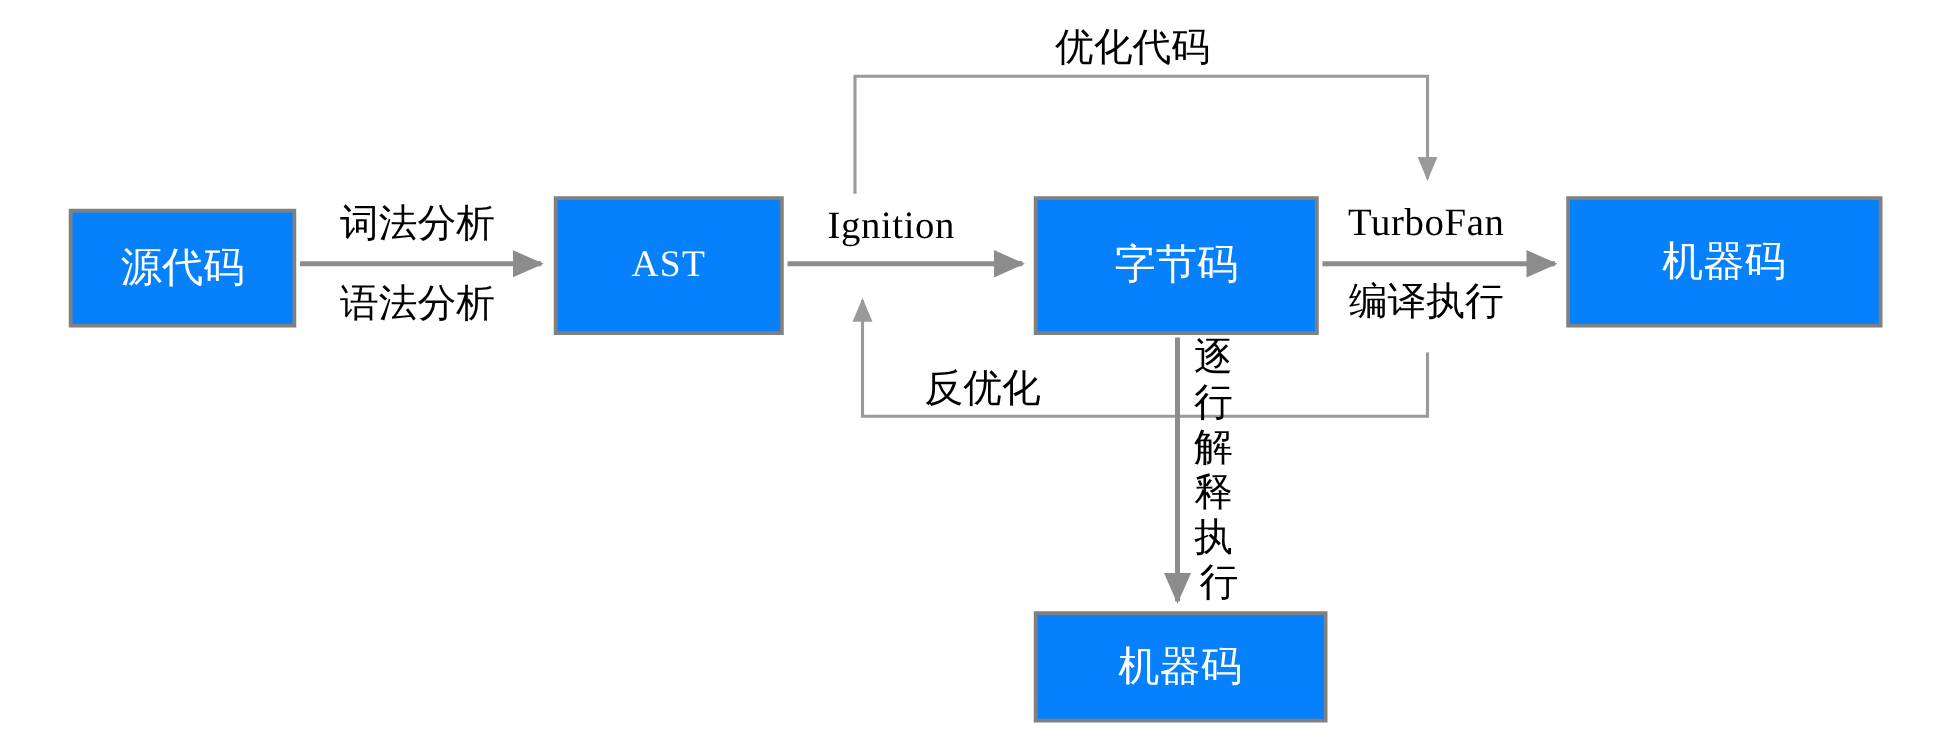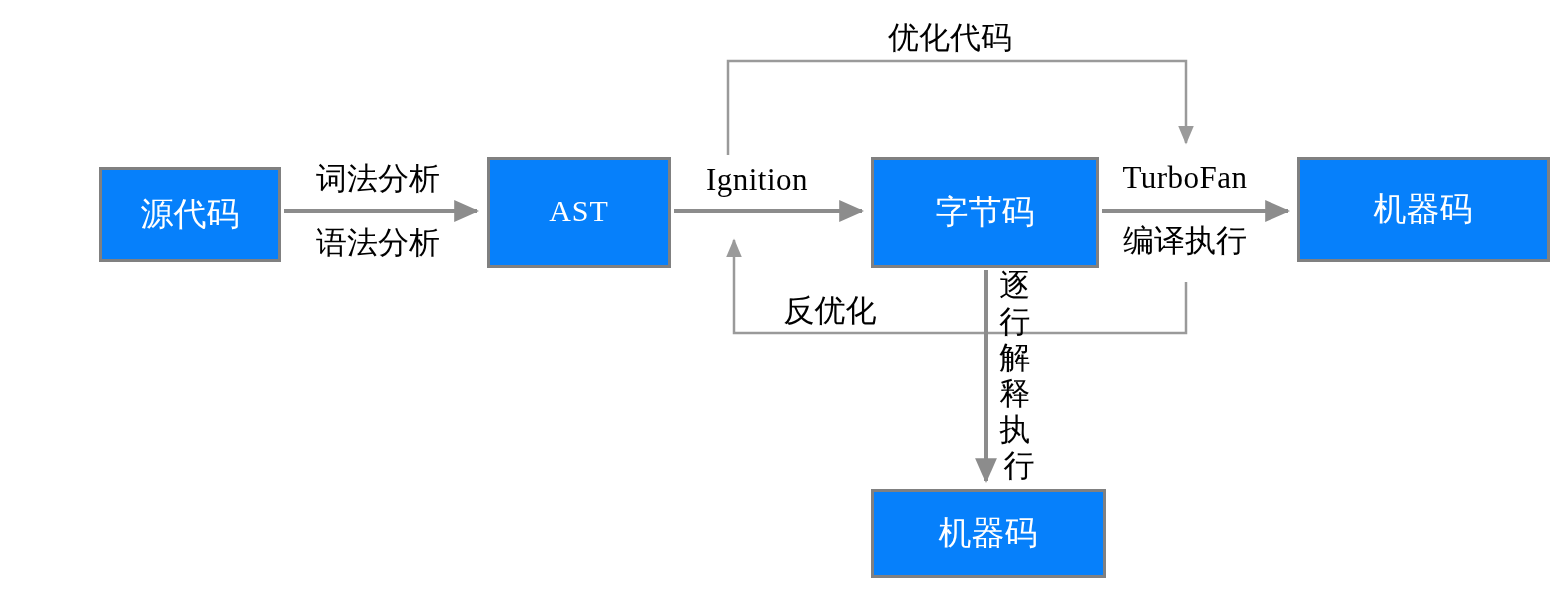--- a/index.html
+++ b/index.html
@@ -10,21 +10,20 @@
   body {
     width: 1565px;
     height: 596px;
     font-family: "Liberation Sans", sans-serif;
     overflow: hidden;
   }
   #diagram-root {
     position: relative;
     width: 1298px;
     height: 596px;
-    padding-left: 44px;
   }
   svg#flow-svg {
     display: block;
     width: 1565px;
     height: 596px;
   }
   .node-rect {
     stroke-width: 3px;
   }
   .node-label {

